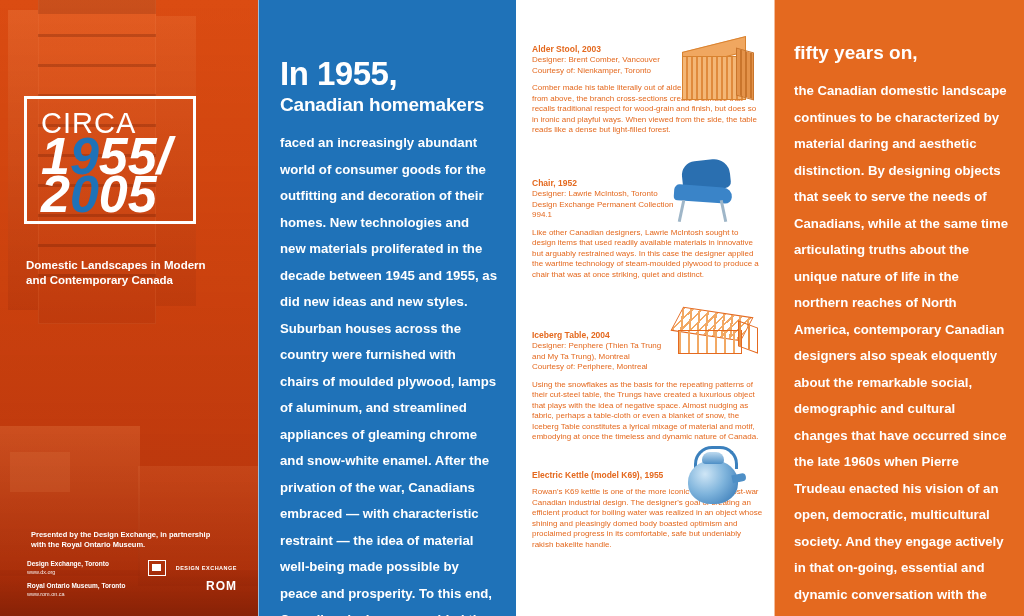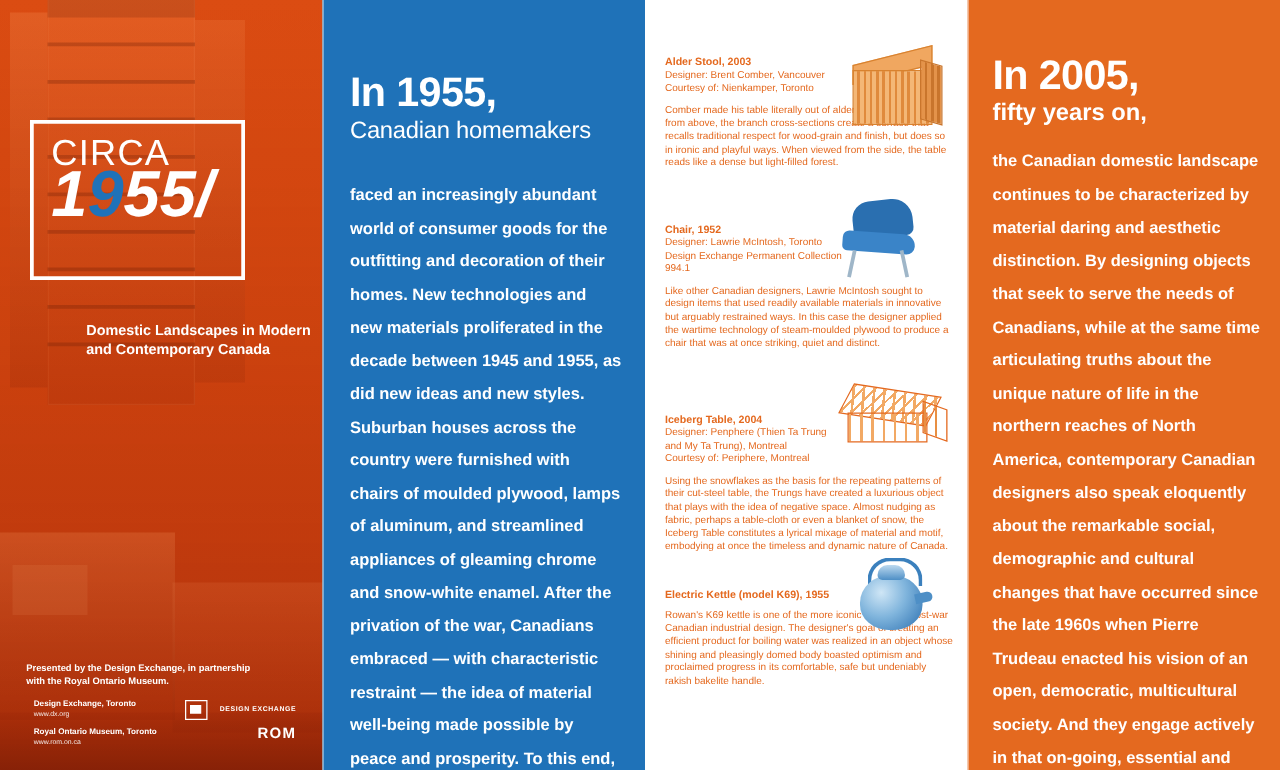--- a/index.html
+++ b/index.html
@@ -117,25 +117,24 @@
 
   .cover-subtitle {
     position: absolute;
     left: 26px;
     top: 258px;
     width: 200px;
     color: #ffffff;
     font-size: 11.5px;
     line-height: 15px;
     font-weight: 700;
-    margin-left: 43px;
   }
   .cover-credit {
     position: absolute;
-    left: 21px;
+    left: 31px;
     top: 530px;
     width: 195px;
     color: #ffffff;
     font-size: 7.5px;
     line-height: 10px;
     font-weight: 700;
   }
   .cover-logos {
     position: absolute;
     left: 27px;
@@ -191,23 +190,23 @@
     color: #ffffff;
     font-size: 33px;
     font-weight: 700;
     line-height: 36px;
     margin: 0 0 2px 0;
     letter-spacing: -0.5px;
   }
   .blue-subhead {
     color: #ffffff;
     font-size: 19px;
-    font-weight: 400;
+    font-weight: 700;
     line-height: 22px;
-    margin: 0 0 27px 0;
+    margin: 0 0 14px 0;
     letter-spacing: -0.2px;
   }
   .blue-body {
     color: #ffffff;
     font-size: 13.2px;
     font-weight: 700;
     line-height: 26.5px;
     margin: 0;
   }
 
@@ -417,20 +416,21 @@
       <div class="ph-house"></div>
       <div class="ph-house2"></div>
       <div class="ph-ground"></div>
       <div class="ph-veil"></div>
     </div>
 
     <div class="circa-box">
       <div class="circa-word">CIRCA</div>
       <div class="circa-years">
         <span>1<span style="color:#1f72b8">9</span>55</span><span>/</span><br>
+        <span>2<span style="color:#1f72b8">0</span>05</span>
       </div>
     </div>
 
     <div class="cover-subtitle">Domestic Landscapes in Modern and Contemporary Canada</div>
 
     <div class="cover-credit">Presented by the Design Exchange, in partnership with the Royal Ontario Museum.</div>
 
     <div class="cover-logos">
       <div class="logo-row">
         <div style="flex:1">
@@ -520,21 +520,20 @@
       </div>
       <div style="width:160px">
         <p class="obj-title">Electric Kettle (model K69), 1955</p>
       </div>
       <p class="obj-desc" style="margin-top:7px">Rowan's K69 kettle is one of the more iconic objects of post-war Canadian industrial design. The designer's goal of creating an efficient product for boiling water was realized in an object whose shining and pleasingly domed body boasted optimism and proclaimed progress in its comfortable, safe but undeniably rakish bakelite handle.</p>
     </div>
   </div>
 
   <div class="panel-orange">
     <div class="orange-inner">
-      <h1 class="orange-head">In 2005,</h1>
       <h2 class="orange-subhead">fifty years on,</h2>
       <p class="orange-body">the Canadian domestic landscape continues to be characterized by material daring and aesthetic distinction. By designing objects that seek to serve the needs of Canadians, while at the same time articulating truths about the unique nature of life in the northern reaches of North America, contemporary Canadian designers also speak eloquently about the remarkable social, demographic and cultural changes that have occurred since the late 1960s when Pierre Trudeau enacted his vision of an open, democratic, multicultural society. And they engage actively in that on-going, essential and dynamic conversation with the wider world about how design — the imagining and making of objects of all kinds — must address human needs and do so with a sense of purpose and place.</p>
     </div>
   </div>
 
   <div class="seam" style="left:258px"></div>
   <div class="seam" style="left:516px"></div>
   <div class="seam" style="left:774px"></div>
 </div>
 

